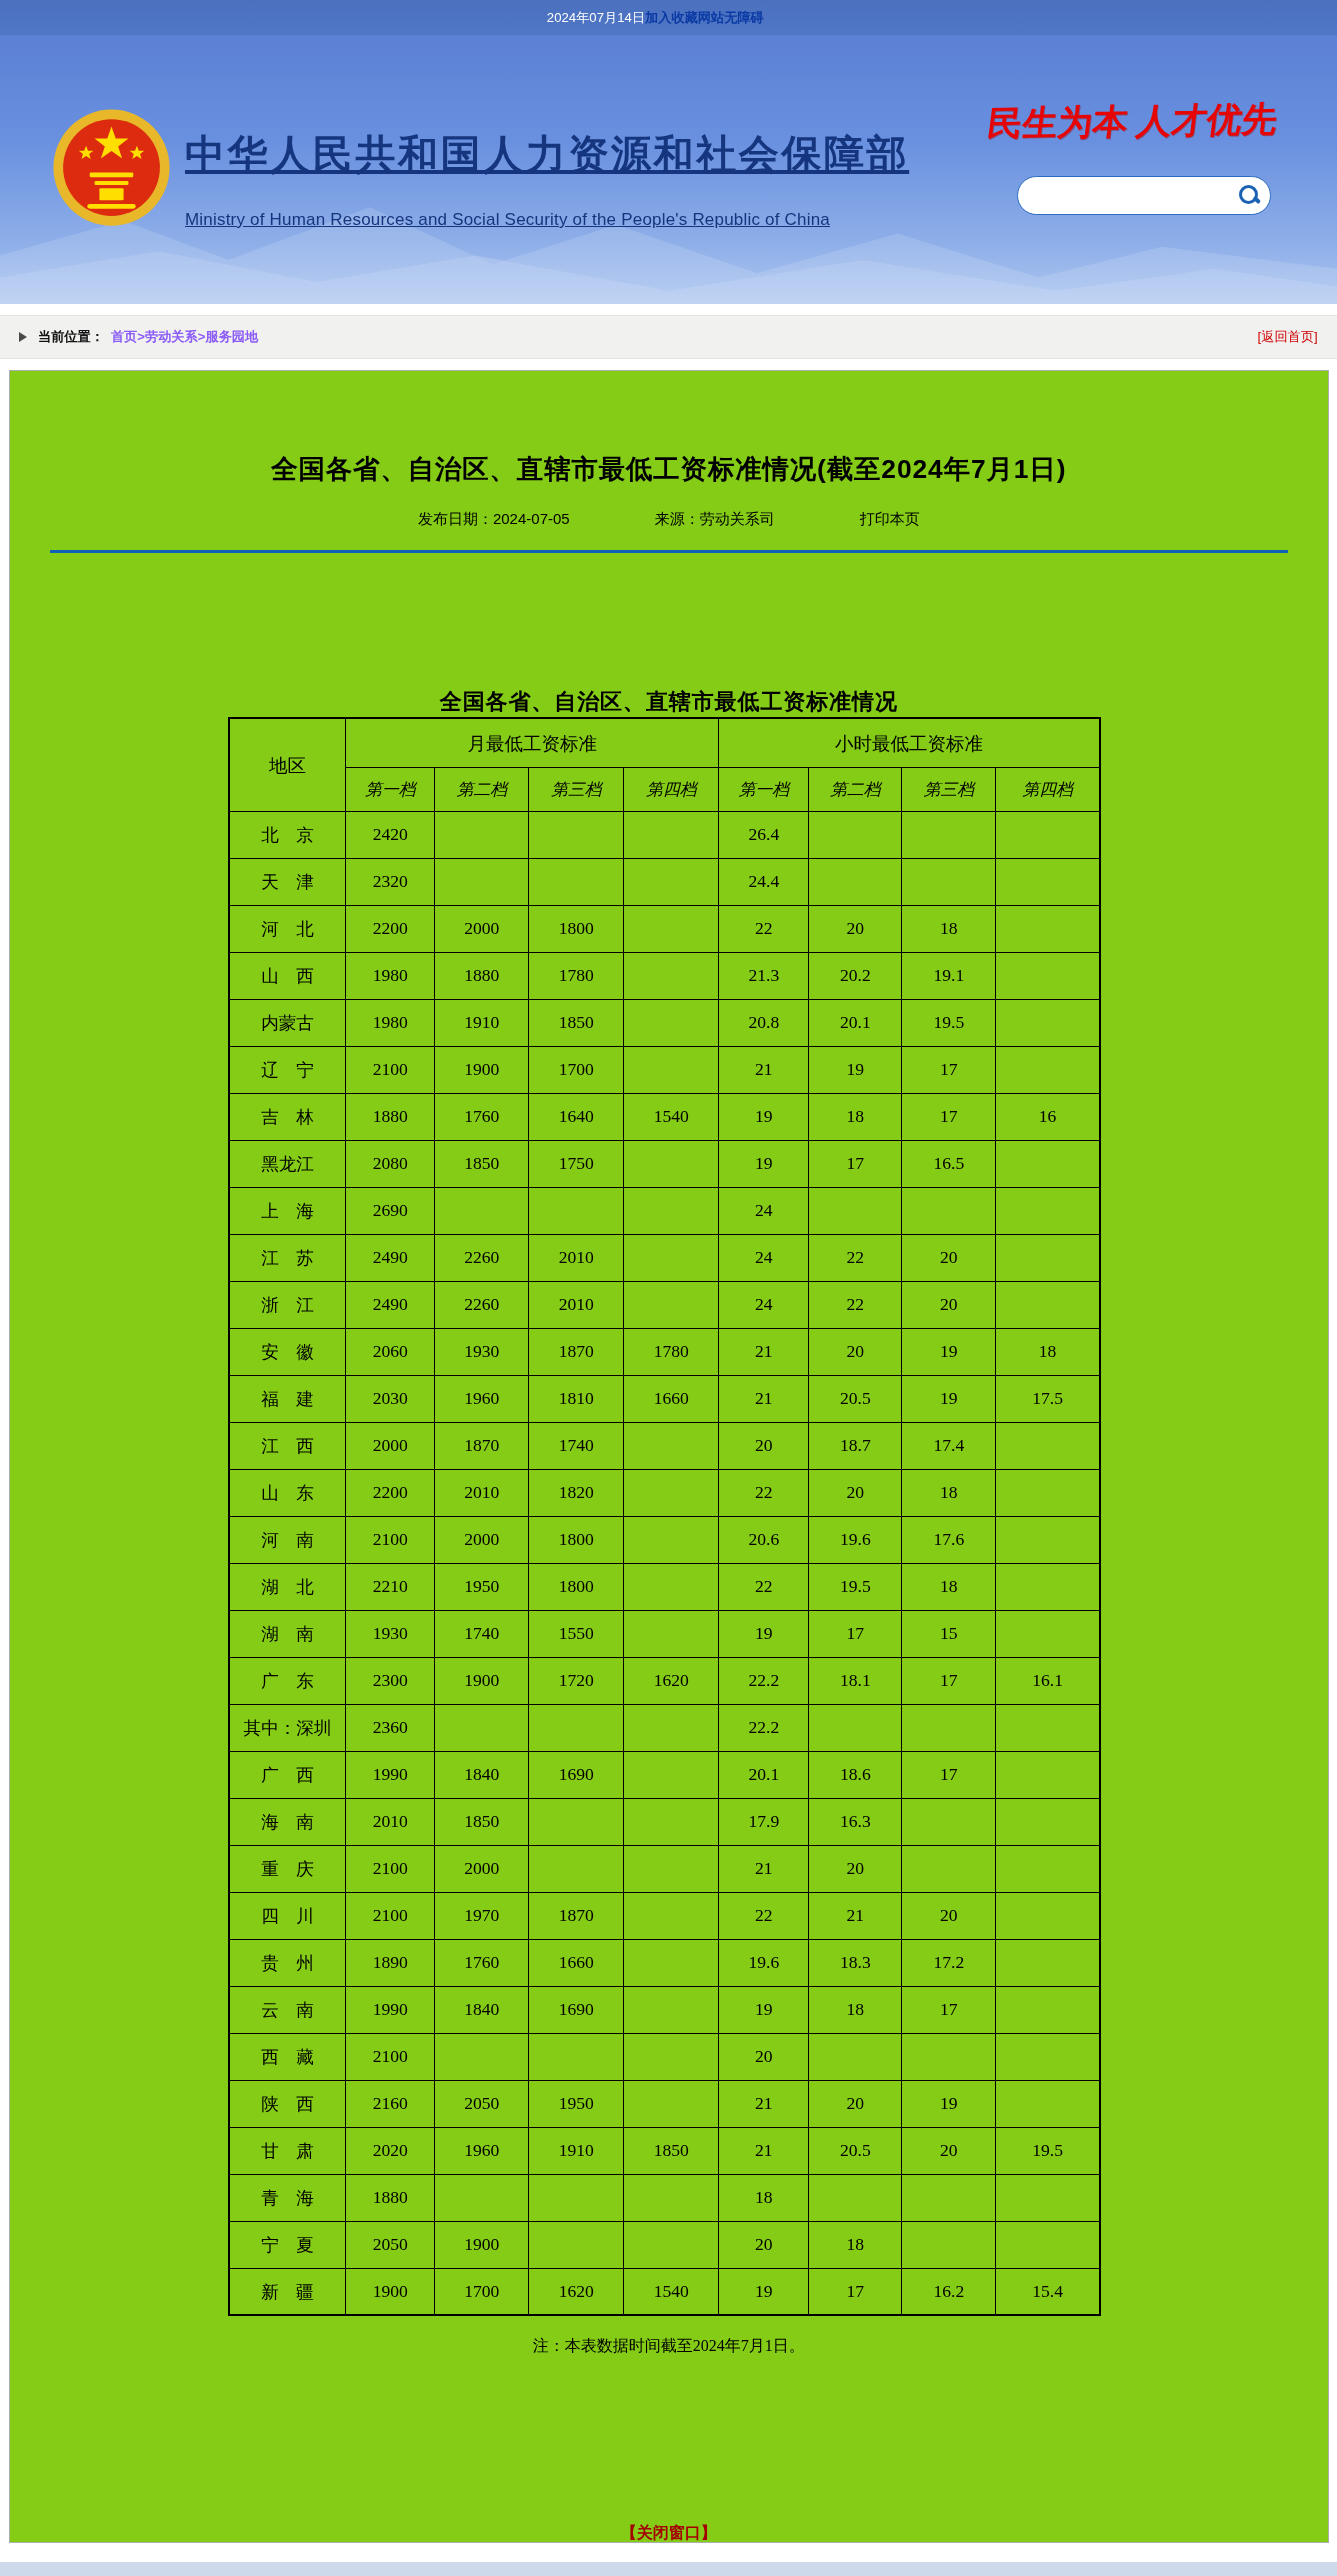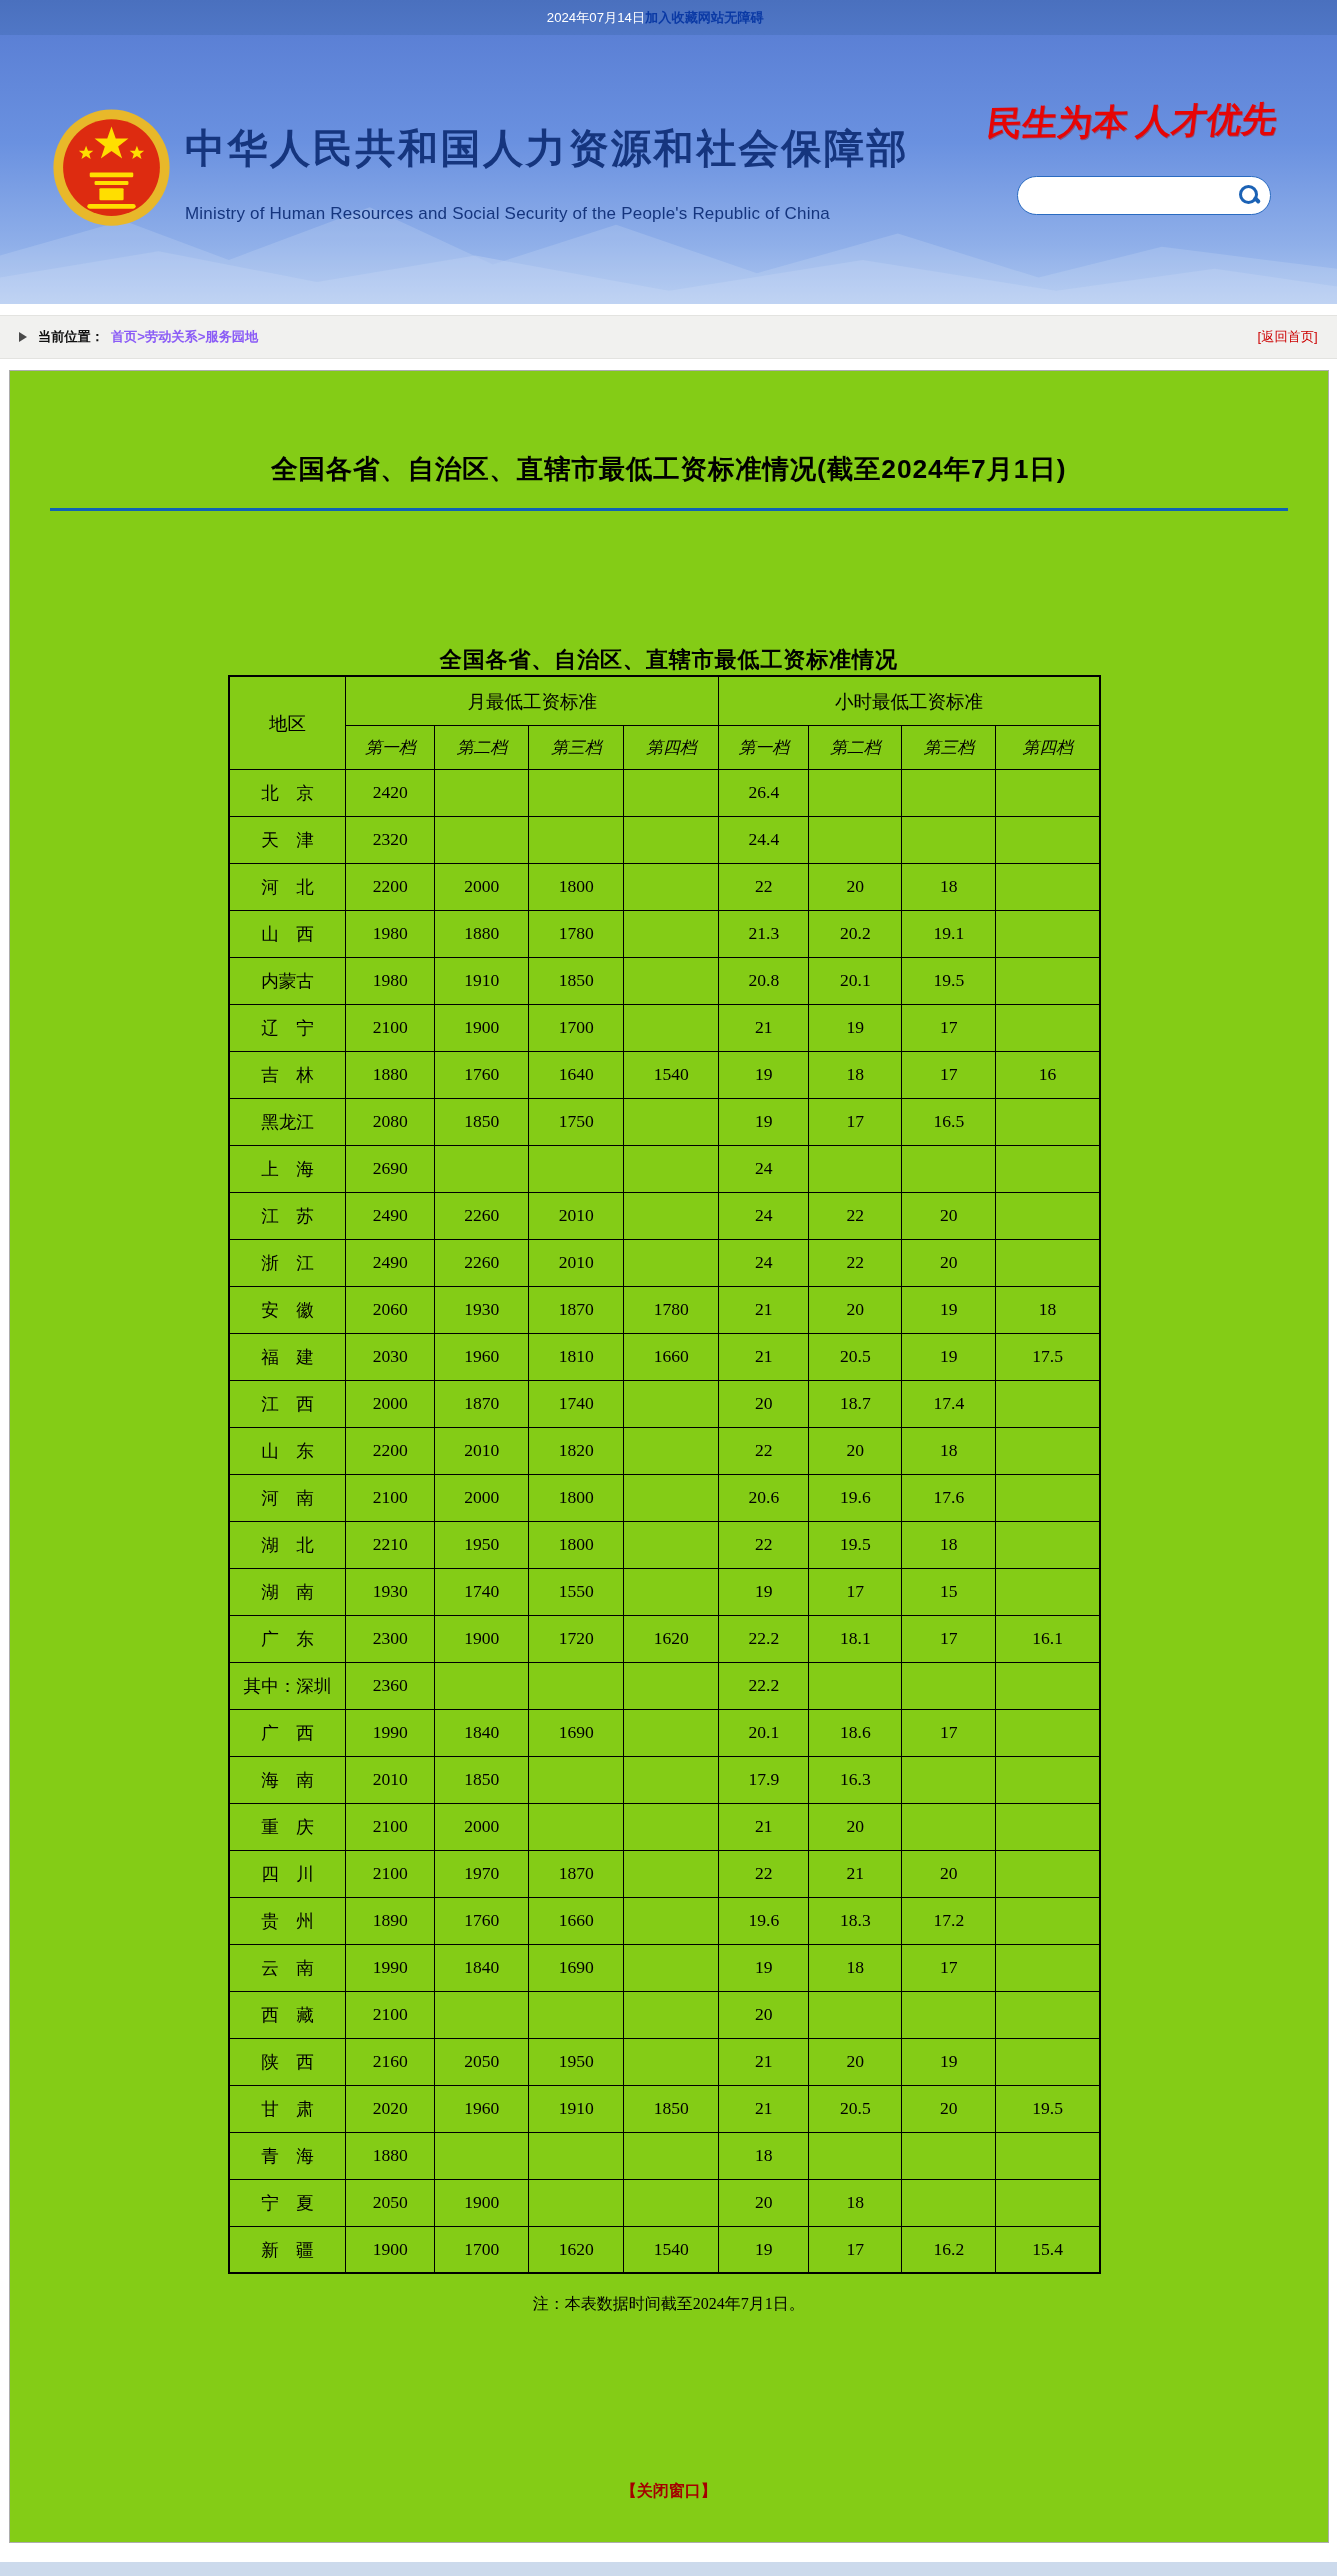--- a/index.html
+++ b/index.html
@@ -21,21 +21,21 @@
   .topbar .date { color:#ffffff; }
   .topbar a { color:#0b3aa5; text-decoration:none; font-weight:bold; cursor:pointer; }
   
   .banner {
     position:relative; height:269px;
     background:linear-gradient(180deg,#5b80d5 0%,#6a91e0 40%,#8fafe9 78%,#aec7f0 100%);
     overflow:hidden;
   }
   .banner .mountains { position:absolute; bottom:0; left:0; width:100%; height:132px; opacity:.35; }
   .emblem { position:absolute; left:51px; top:69px; width:121px; height:132px; }
-  .banner-titles { position:absolute; left:185px; top:86px; color:#15357e; }
+  .banner-titles { position:absolute; left:185px; top:92px; color:#15357e;text-decoration:underline; }
   .banner-titles .cn {
     font-size:40px; font-weight:bold; letter-spacing:2.6px;
     font-family:"Liberation Sans", sans-serif;
   }
   .banner-titles .en { font-size:17px; margin-top:28px; letter-spacing:0.2px; }
   .slogan {
     position:absolute; left:988px; top:63px; width:326px;
     color:#e60505; font-size:35px; font-weight:bold;
     font-family:"Liberation Serif", serif;
     transform:skewX(-8deg) rotate(-1deg);
@@ -168,20 +168,25 @@
 
 <div class="crumbbar">
   <span class="crumb-arrow"></span>
   <span class="crumb-label">当前位置：</span>
   <a class="crumb-path">首页&gt;劳动关系&gt;服务园地</a>
   <a class="crumb-return">[返回首页]</a>
 </div>
 
 <div class="card">
   <div class="article-title">全国各省、自治区、直辖市最低工资标准情况(截至2024年7月1日)</div>
+  <div class="meta">
+    <span>发布日期：2024-07-05</span>
+    <span>来源：劳动关系司</span>
+    <span class="print">打印本页</span>
+  </div>
   <div class="blue-rule"></div>
 
   <div class="table-title">全国各省、自治区、直辖市最低工资标准情况</div>
 
   <table class="wage">
     <colgroup>
       <col style="width:117px">
         <col style="width:89px">
         <col style="width:94px">
         <col style="width:95px">

